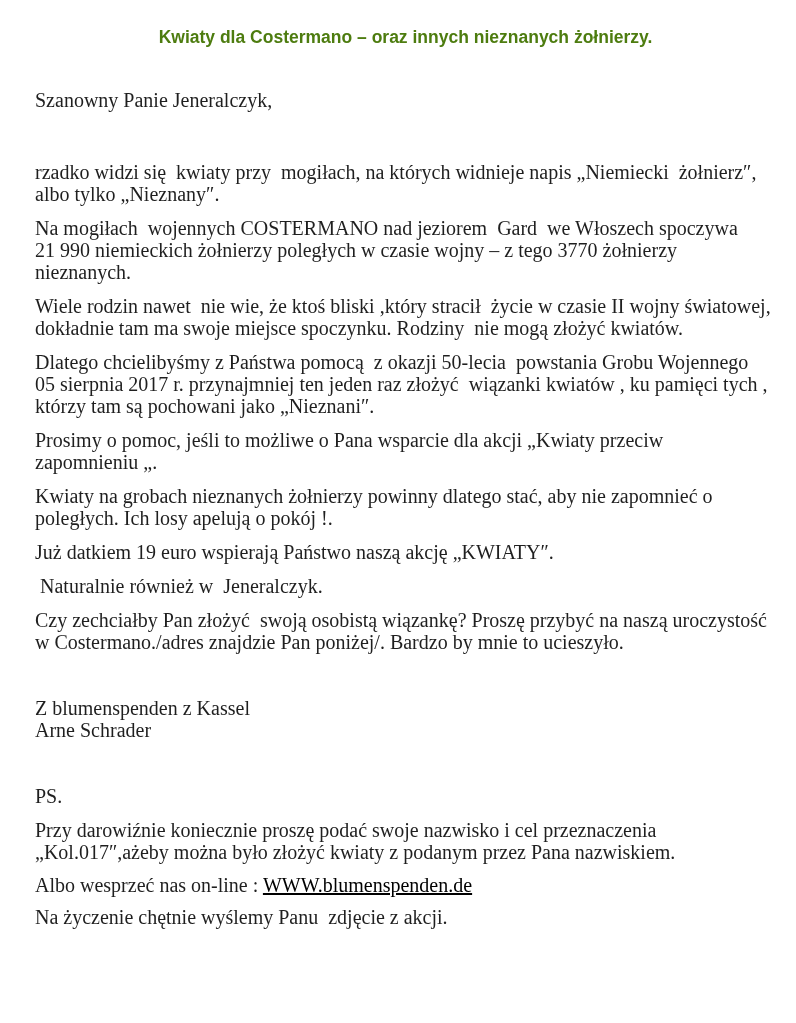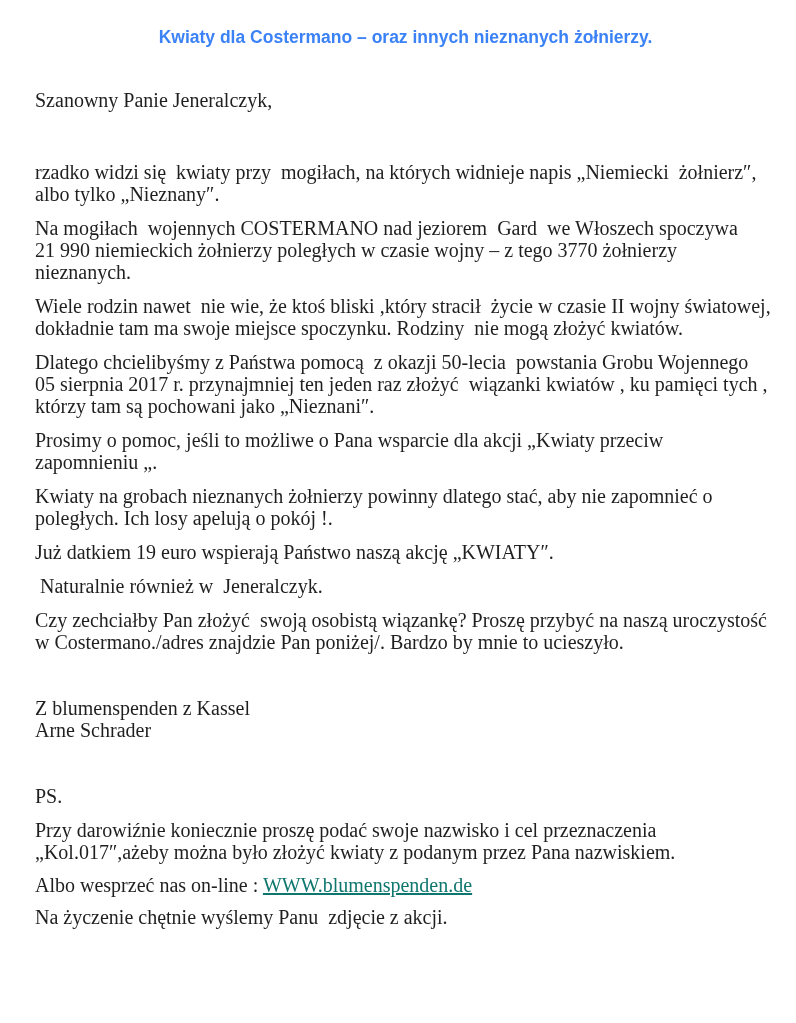--- a/index.html
+++ b/index.html
@@ -19,37 +19,37 @@
     font-size: 20px;
     line-height: 22px;
     color: #1f1f1f;
   }
   .title {
     font-family: "Liberation Sans", "DejaVu Sans", sans-serif;
     font-weight: bold;
     font-size: 17.5px;
     line-height: 22px;
     text-align: center;
-    color: #3b82f6;
+    color: #4d7c0f;
     margin: 0;
     white-space: pre;
   }
   .para {
     margin: 12px 0 0 0;
     white-space: pre;
   }
   .salutation   { margin-top: 41px; }
   .first-para   { margin-top: 50px; }
   .gap-closing  { margin-top: 44px; }
   .signature    { margin-top: 0; }
   .gap-ps       { margin-top: 44px; }
   .link-line    { margin-top: 11px; }
   .final-line   { margin-top: 10px; }
   a.doc-link {
-    color: #0f766e;
+    color: #000000;
     cursor: pointer;
   }
 </style>
 </head>
 <body>
 
 <div class="page">
 
   <h1 class="title">Kwiaty dla Costermano – oraz innych nieznanych żołnierzy.</h1>
 

